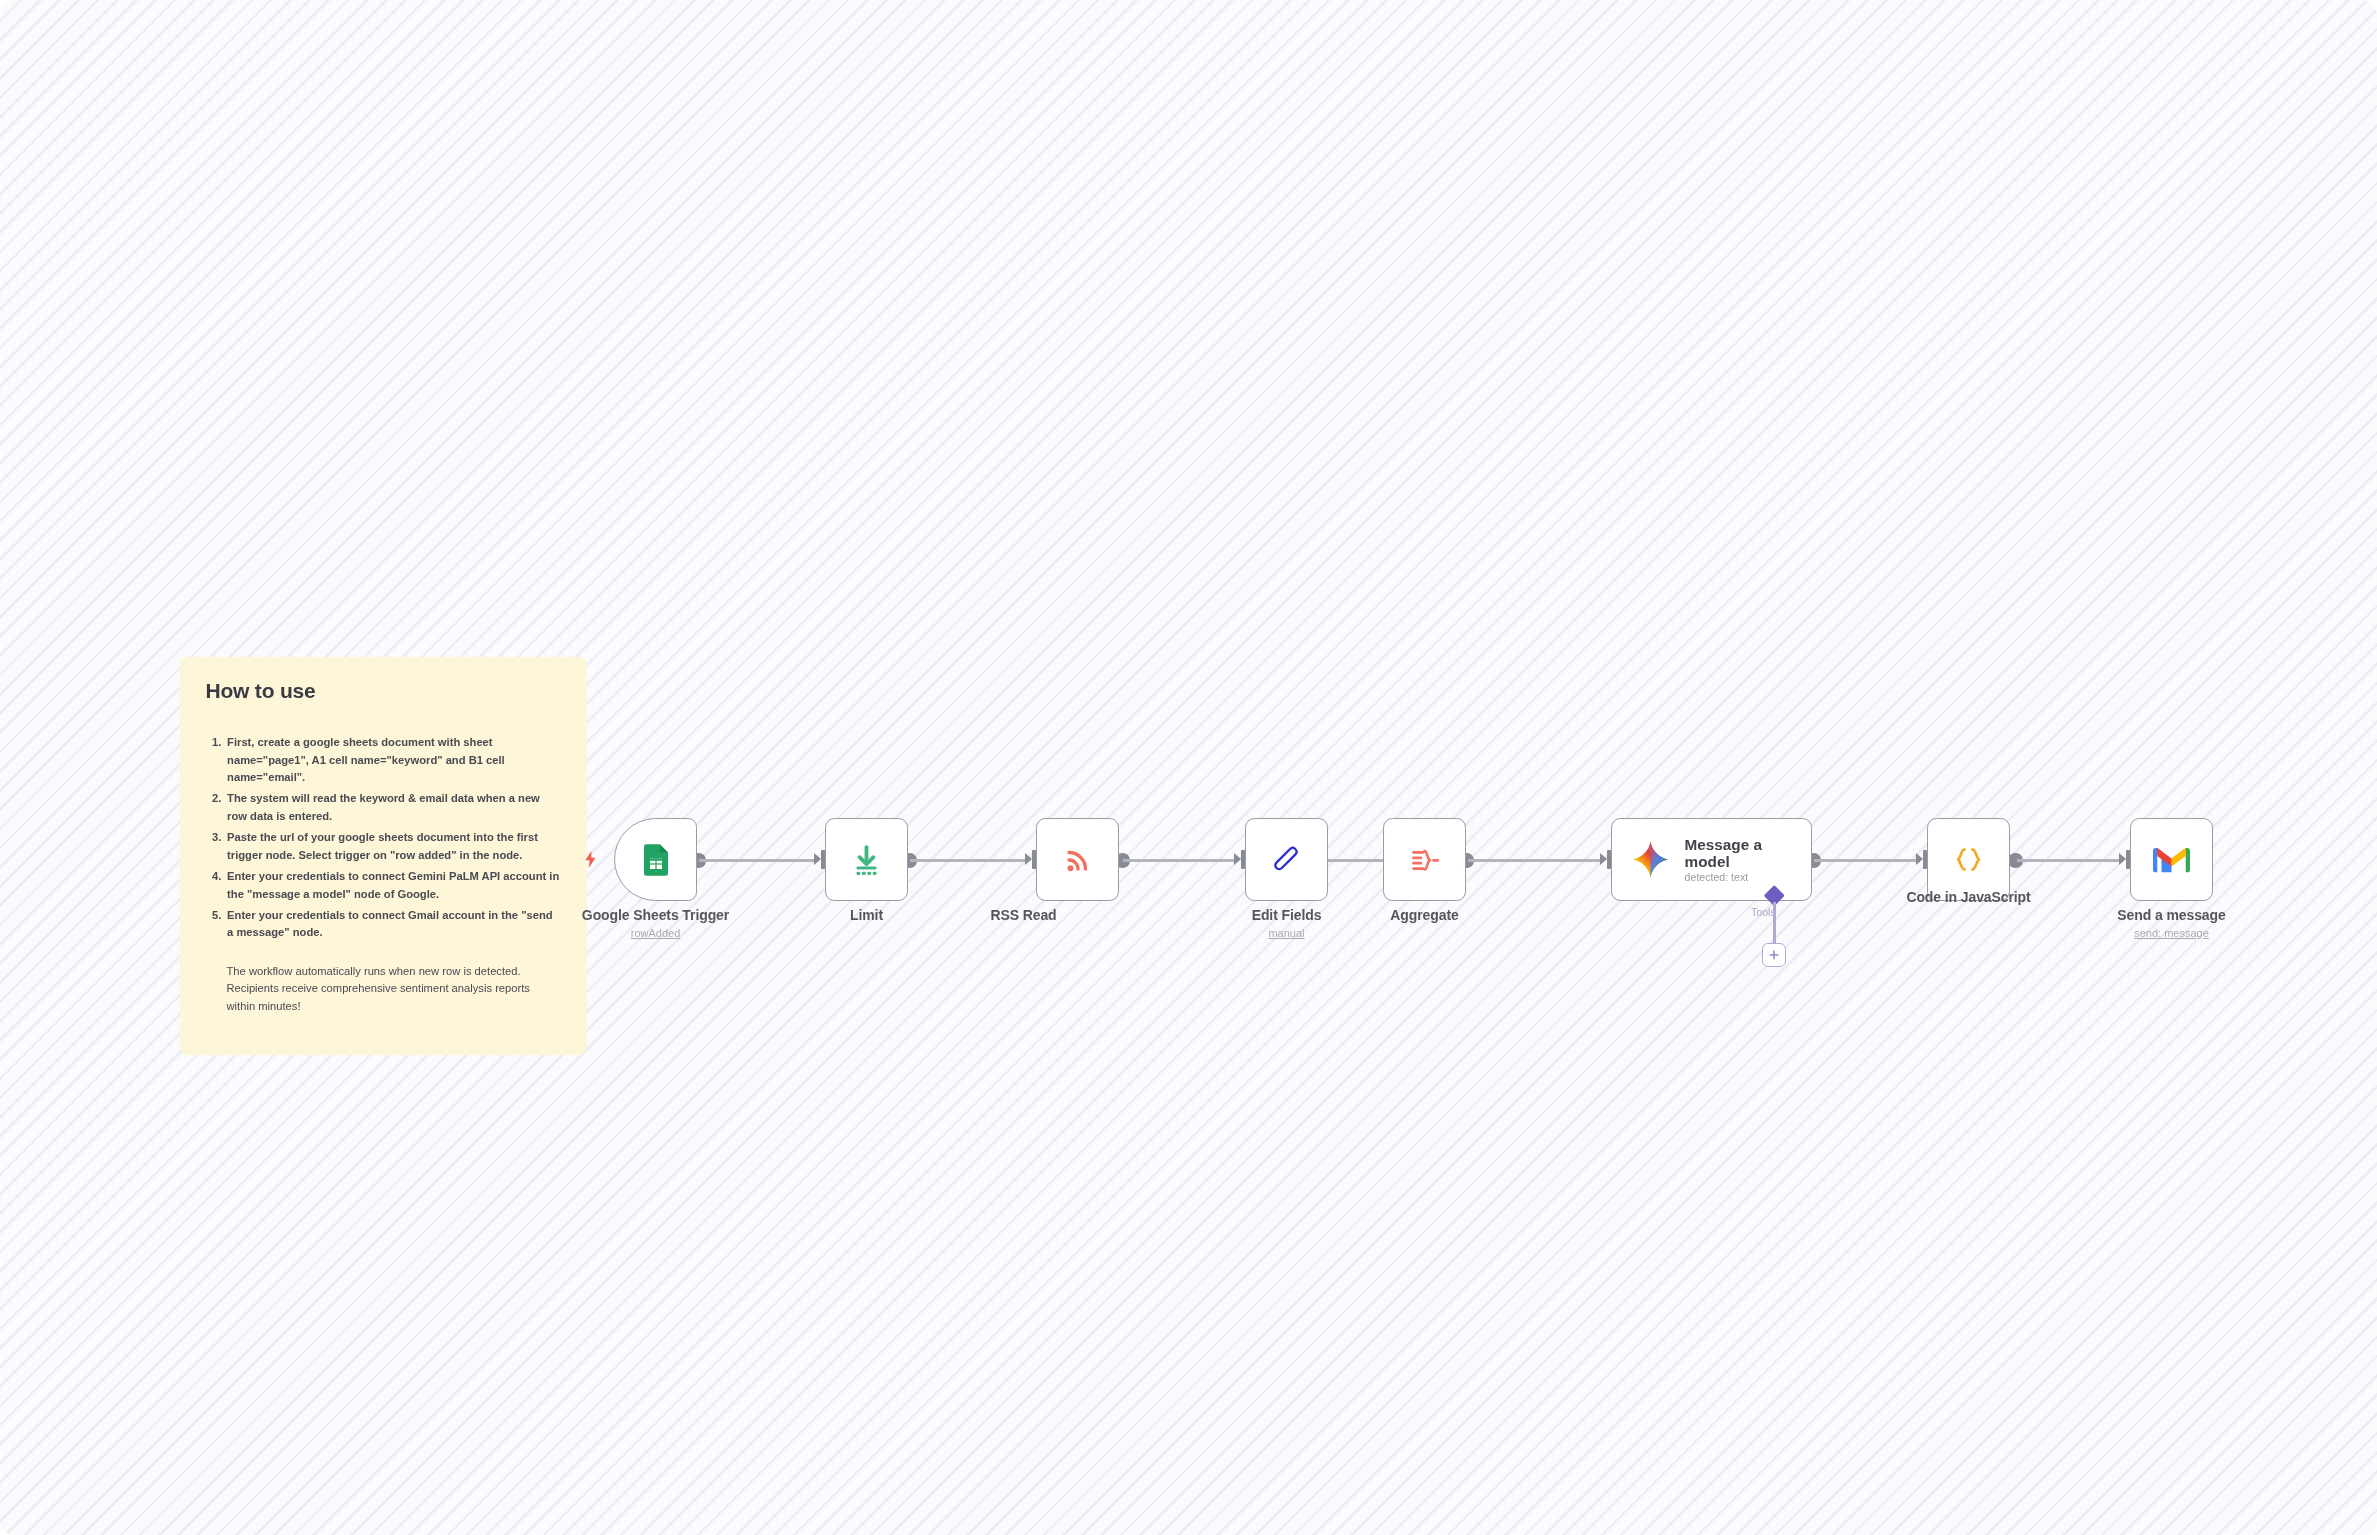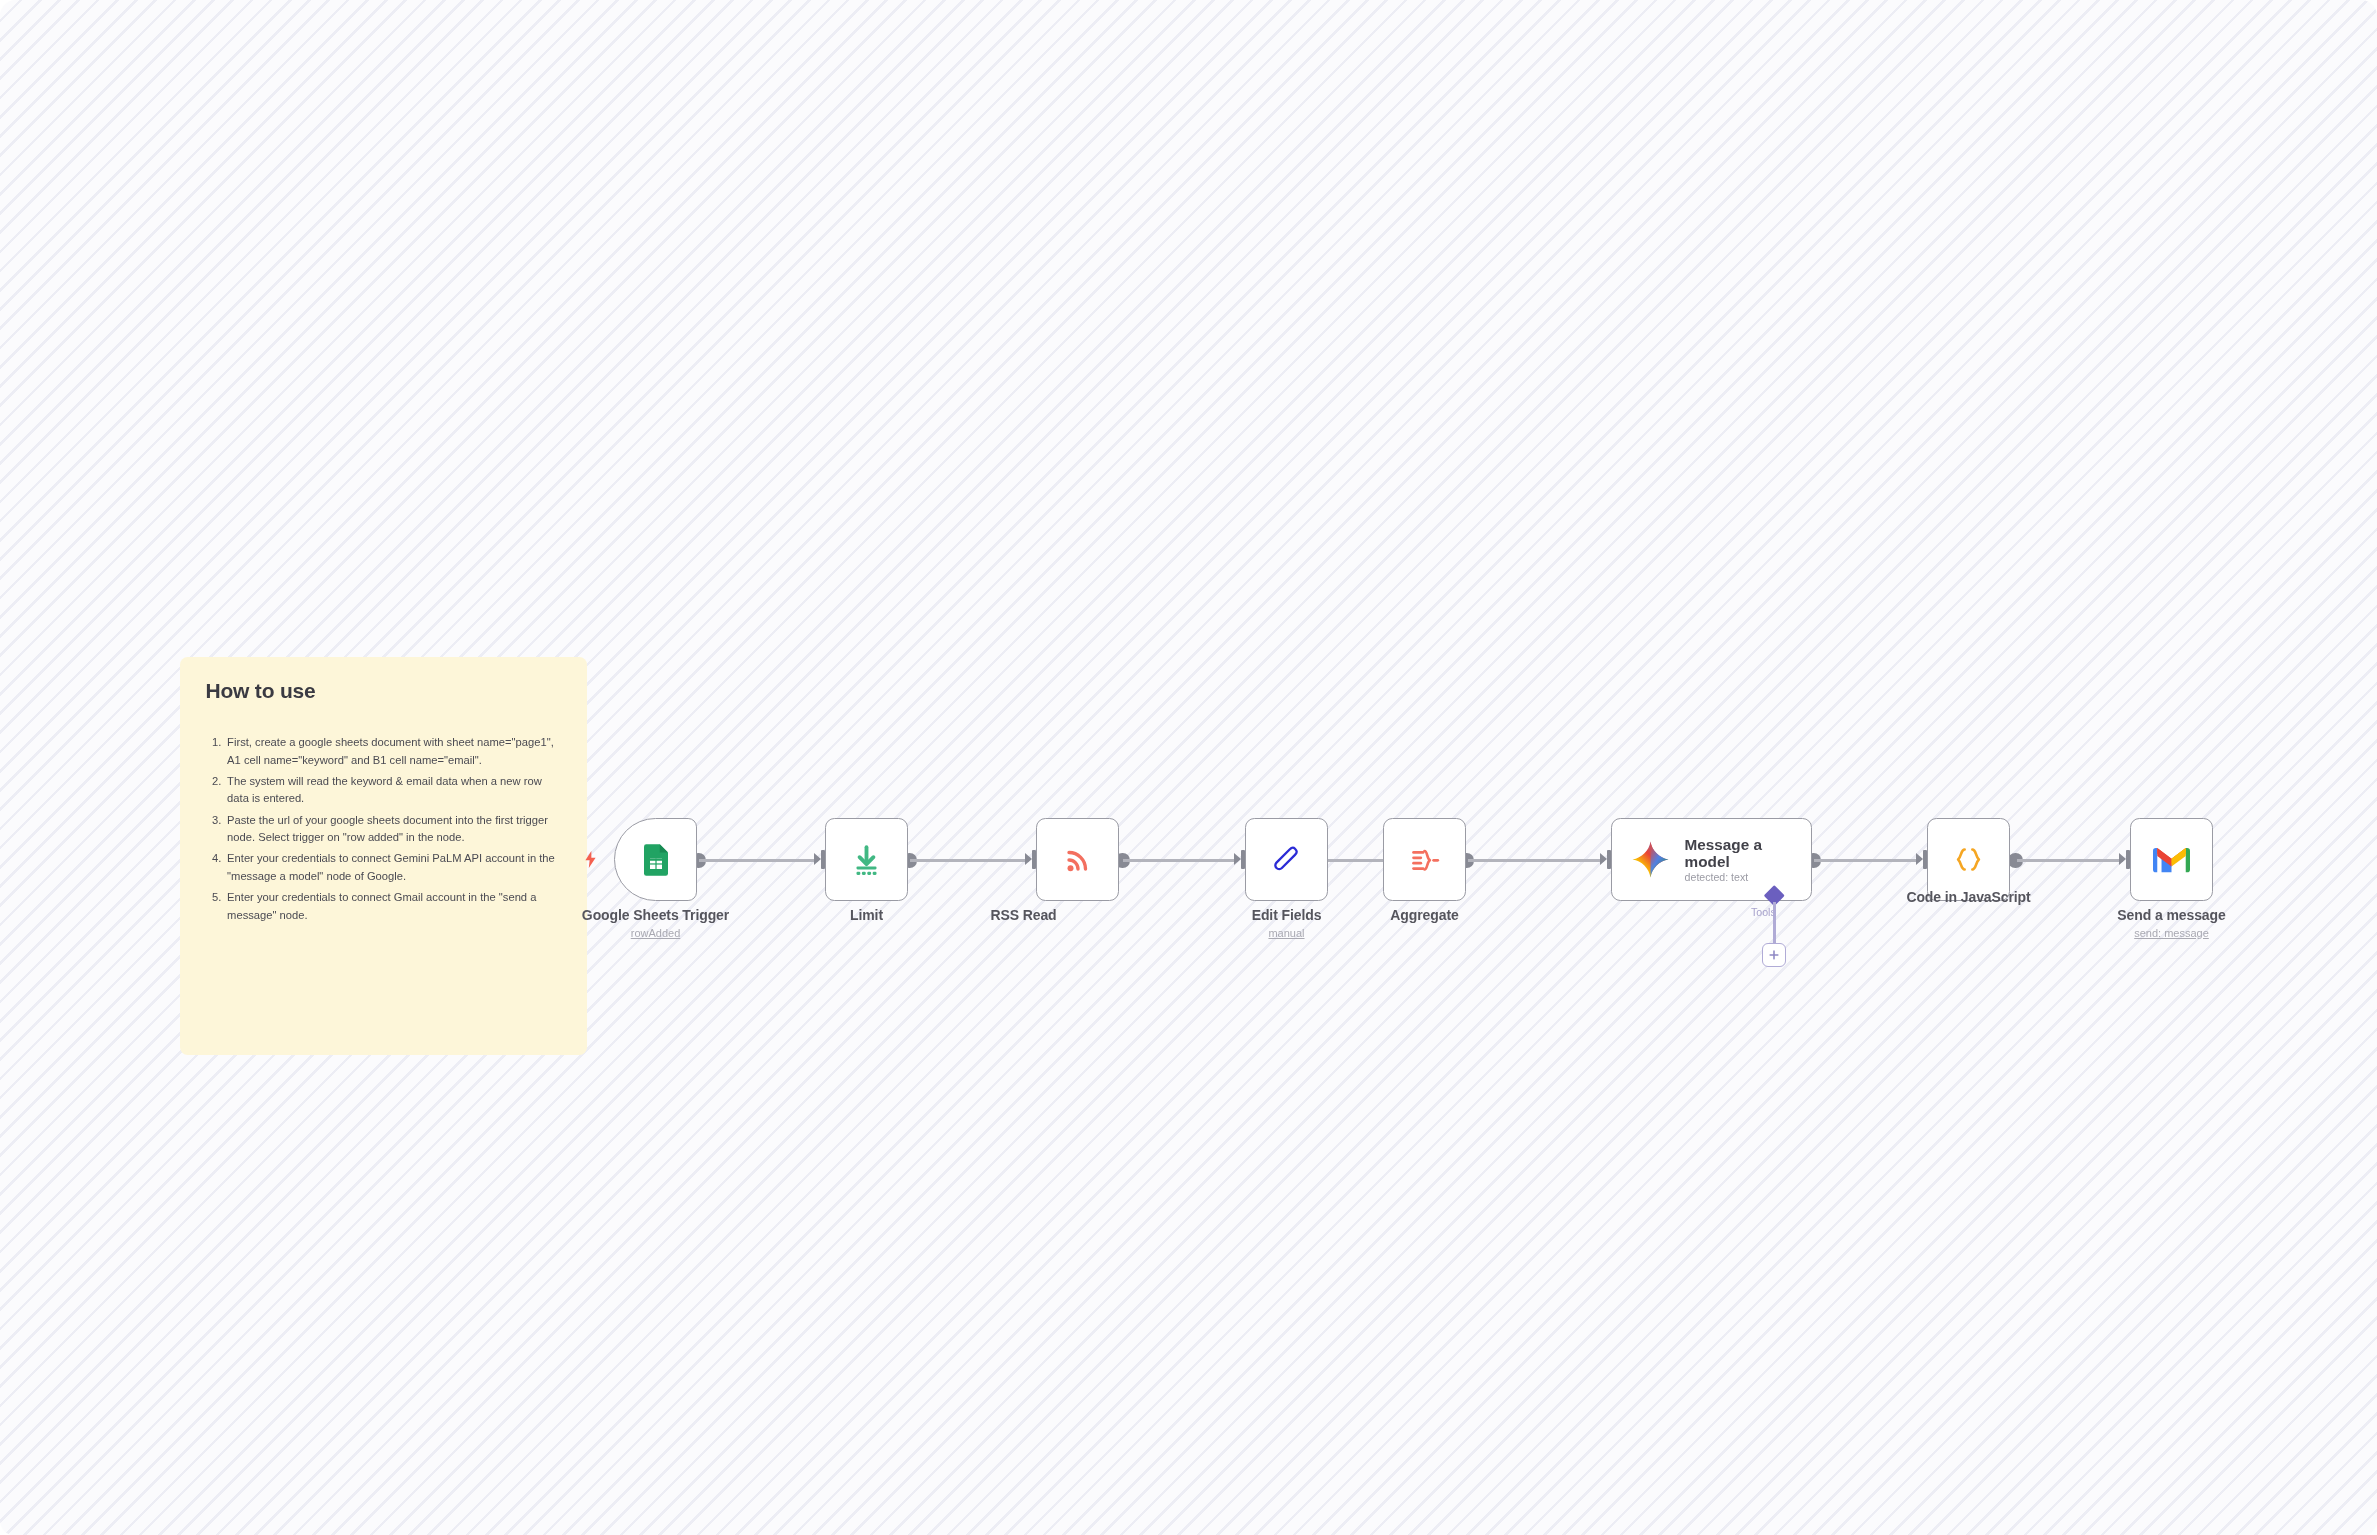--- a/index.html
+++ b/index.html
@@ -49,20 +49,21 @@
     margin: 0;
     padding: 0 0 0 19px;
     list-style-position: outside;
   }
   .sticky-list li {
     font-size: 11.2px;
     line-height: 1.58;
     color: #4a4a52;
     margin-bottom: 3.4px;
     padding-left: 2.6px;
+    font-weight: bold;
   }
   .sticky-footer {
     margin-top: 20.4px;
     padding-left: 21px;
     font-size: 11.2px;
     line-height: 1.6;
     color: #4a4a52;
   }
 
   
@@ -225,20 +226,21 @@
 
   <div class="sticky">
     <div class="sticky-title">How to use</div>
     <ol class="sticky-list">
       <li>First, create a google sheets document with sheet name="page1", A1 cell name="keyword" and B1 cell name="email".</li>
       <li>The system will read the keyword &amp; email data when a new row data is entered.</li>
       <li>Paste the url of your google sheets document into the first trigger node. Select trigger on "row added" in the node.</li>
       <li>Enter your credentials to connect Gemini PaLM API account in the "message a model" node of Google.</li>
       <li>Enter your credentials to connect Gmail account in the "send a message" node.</li>
     </ol>
+    <div class="sticky-footer">The workflow automatically runs when new row is detected. Recipients receive comprehensive sentiment analysis reports within minutes!</div>
   </div>
 
   <div class="bolt">
     <svg width="17" height="19" viewBox="0 0 20 22">
       <path d="M11 1 L4 12 L9 12 L8 21 L16 9 L11 9 Z" fill="#f4604f"></path>
     </svg>
   </div>
 
   <div class="out-dot" style="left:691px;"></div>
   <div class="conn" style="left:699px; width:119px;"></div>

